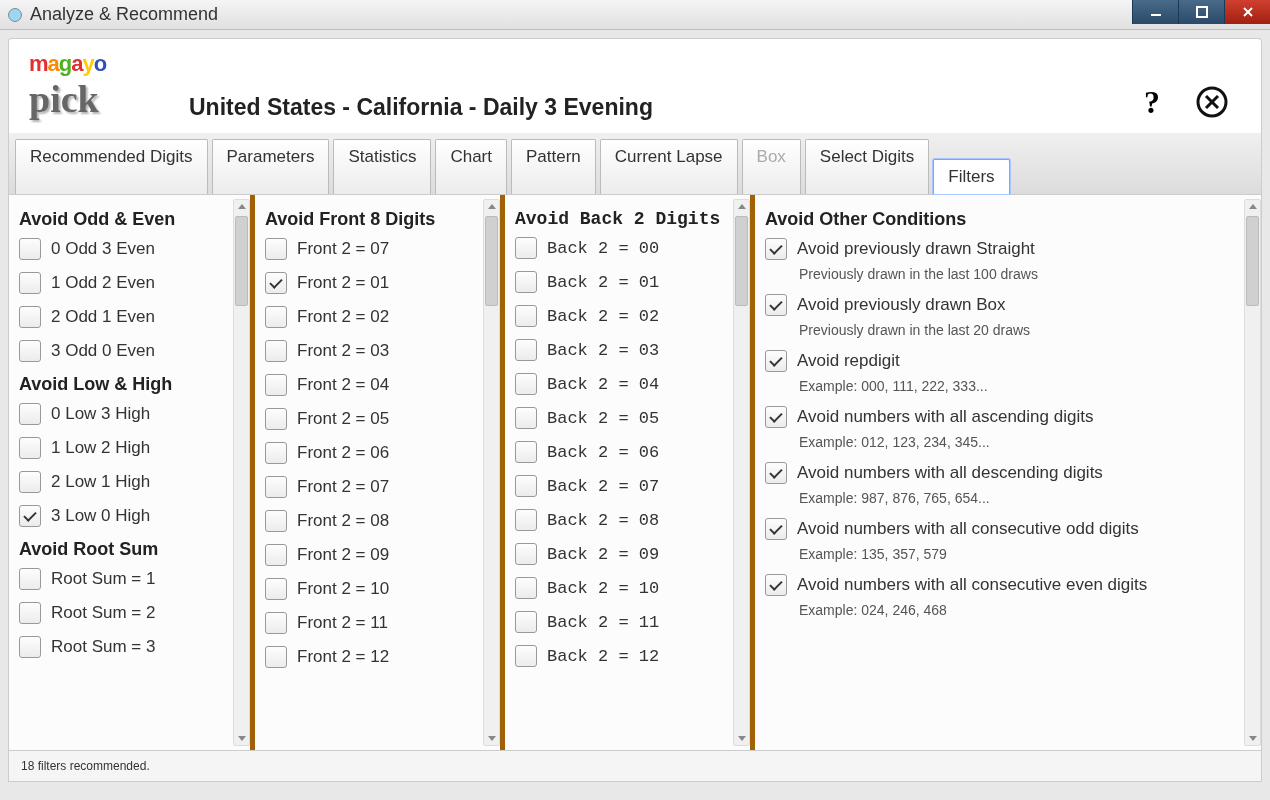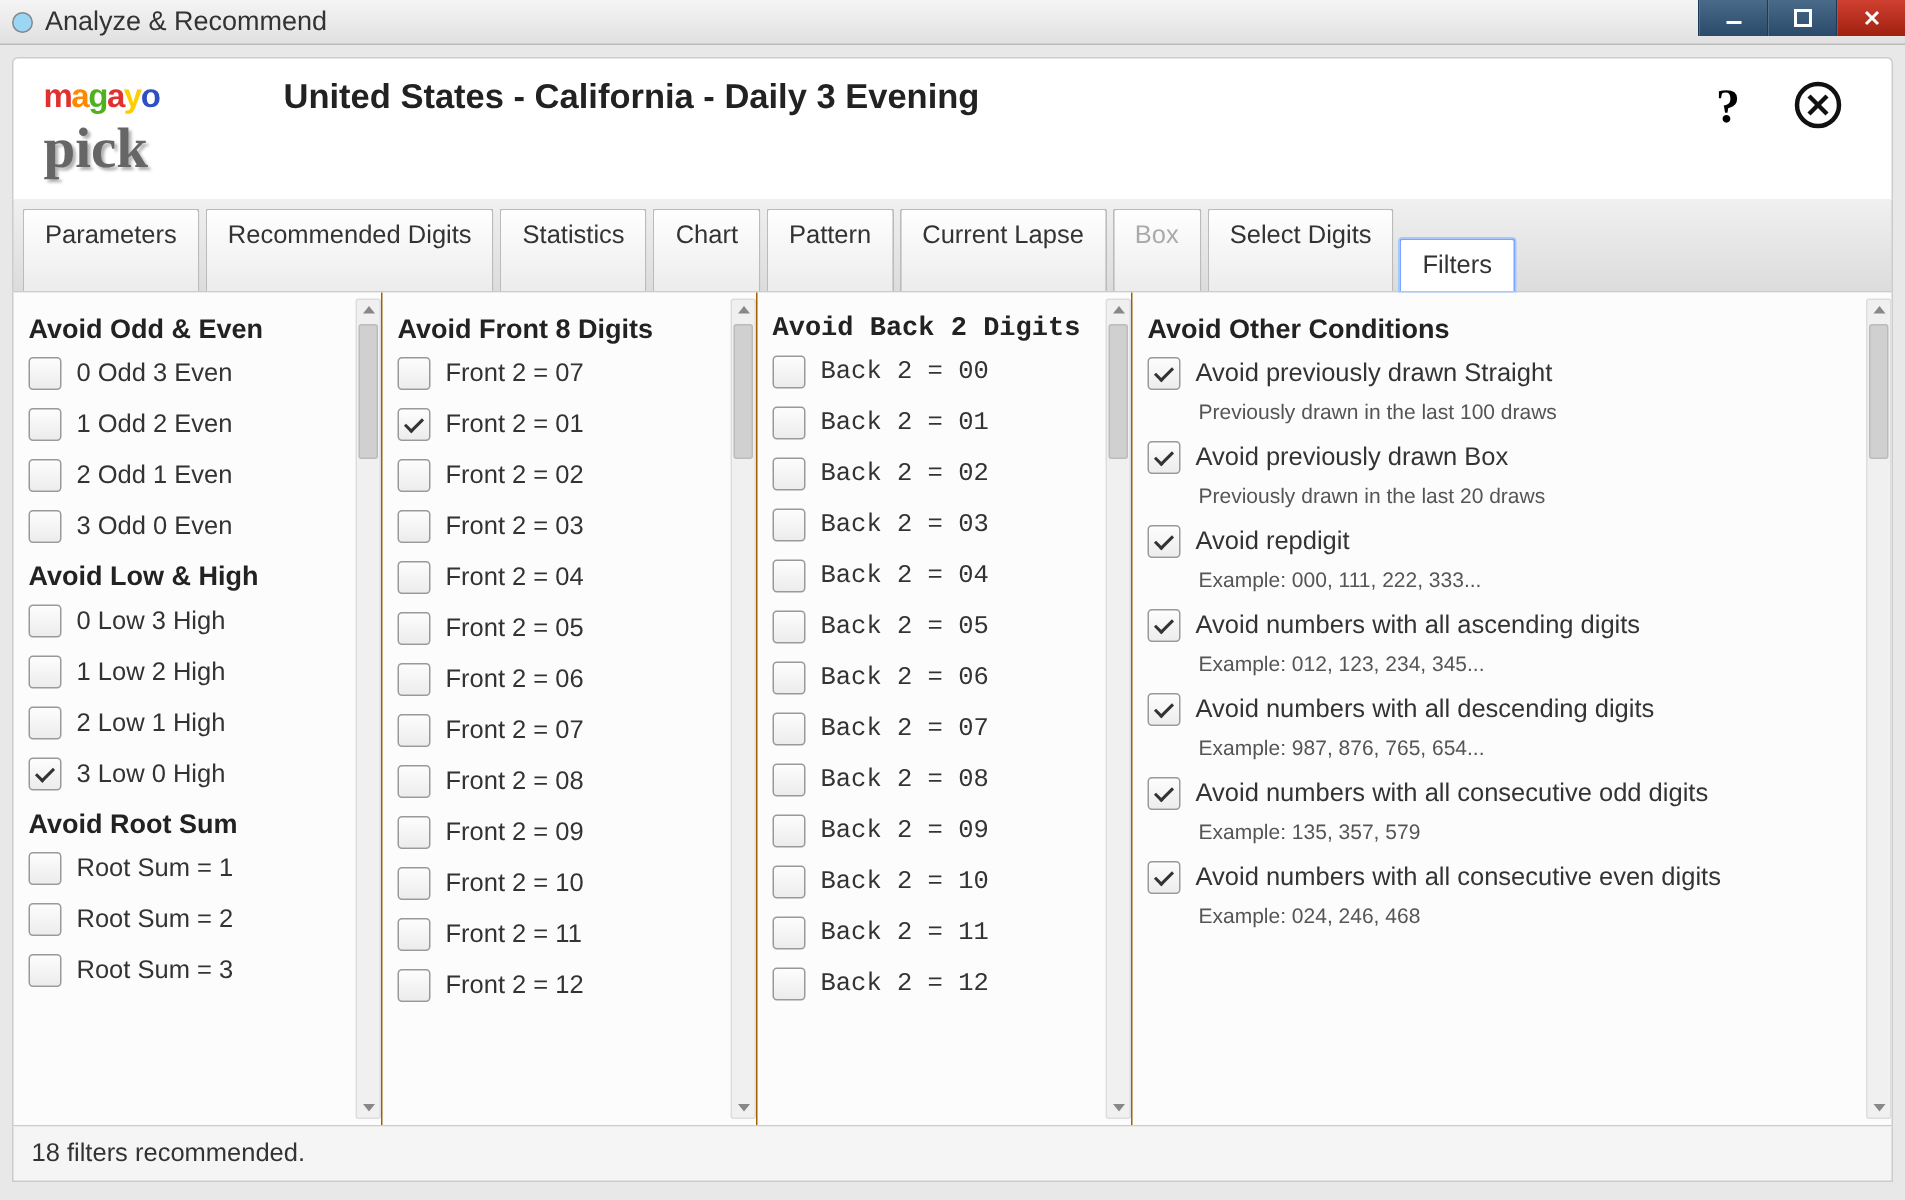--- a/index.html
+++ b/index.html
@@ -31,21 +31,21 @@
     width: 46px; height: 24px; display: flex; align-items: center; justify-content: center;
     background: linear-gradient(to bottom,#4a6a8a,#2a4a6a);
     border-left: 1px solid #1a3a5a;
     color: #fff; font-size: 14px;
   }
   .win-btn.close { background: linear-gradient(to bottom,#d04030,#a02010); }
   .win-btn svg { width: 14px; height: 14px; fill: #fff; stroke: #fff; stroke-width: 2; }
 
   .app-header {
     background: #fff; margin: 8px 8px 0 8px; padding: 12px 20px;
-    display: flex; align-items: flex-start; border: 1px solid #ccc; border-bottom: none;
+    display: flex; align-items: flex-end; border: 1px solid #ccc; border-bottom: none;
     border-radius: 4px 4px 0 0;
   }
   .app-logo { width: 130px; height: 70px; margin-right: 30px; position: relative; }
   .app-logo .magayo { font-size: 22px; font-weight: bold; letter-spacing: -1px; }
   .app-logo .pick { font-size: 38px; font-weight: bold; color:#666; text-shadow: 2px 2px 2px rgba(0,0,0,.3); font-family: Georgia,serif; }
   .m1{color:#e03030} .m2{color:#ff8800} .m3{color:#50b020} .m4{color:#e03030} .m5{color:#ffcc00} .m6{color:#3050c0}
   .app-title { font-size: 23px; font-weight: bold; color: #222; flex: 1; }
   .hdr-actions { display: flex; gap: 22px; margin-right: 10px; }
   .hdr-ic { width: 38px; height: 38px; display:flex; align-items:center; justify-content:center; cursor:pointer; }
 
@@ -67,21 +67,21 @@
     box-shadow: 0 0 0 1px #a8c7ff;
     position: relative; top: 0; margin-top: 20px;
   }
 
   .content {
     margin: 0 8px; background: #fcfcfc;
     border: 1px solid #ccc; border-top: none;
     height: 556px; display: flex;
   }
   .col {
-    border-right: 1px solid #a16207; position: relative;
+    border-right: 5px solid #a16207; position: relative;
     padding: 8px 4px 8px 10px; height: 100%;
   }
   .col1 { width: 246px; }
   .col2 { width: 250px; }
   .col3 { width: 250px; font-family: Liberation Mono, monospace; }
   .col4 { flex: 1; border-right: none; }
   .scrollbar {
     position: absolute; right: 0; top: 4px; width: 17px; height: calc(100% - 8px);
     background: #f0f0f0; border: 1px solid #ddd; border-radius: 2px;
     display: flex; flex-direction: column; justify-content: space-between; align-items:center;
@@ -109,21 +109,21 @@
     border-radius: 3px; display:flex; align-items:center; justify-content:center;
   }
   .ck.checked::after {
     content: ""; width: 10px; height: 5px; border-left: 2.5px solid #333;
     border-bottom: 2.5px solid #333; transform: rotate(-45deg) translate(1px,-1px);
   }
   .subtext { font-size: 14px; color: #555; margin: -6px 0 12px 34px; }
 
   .status {
     margin: 0 8px; background: #f5f5f5; border:1px solid #ccc; border-top:none;
-    padding: 8px 12px; font-size: 17px; color: #333;
+    padding: 8px 12px; font-size: 12px; color: #333;
   }
 </style>
 </head>
 <body>
 
 <div class="window">
 
   <div class="titlebar">
     <div class="app-icon"></div>
     <div class="title">Analyze &amp; Recommend</div>
@@ -163,22 +163,22 @@
         <svg width="34" height="34" viewBox="0 0 34 34">
             <circle cx="17" cy="17" r="14" fill="none" stroke="#111" stroke-width="3"></circle>
             <line x1="11" y1="11" x2="23" y2="23" stroke="#111" stroke-width="3"></line>
             <line x1="23" y1="11" x2="11" y2="23" stroke="#111" stroke-width="3"></line>
           </svg>
       </div>
     </div>
   </div>
 
   <div class="tab-strip" id="tabstrip">
+      <div class="tab">Recommended Digits</div>
       <div class="tab">Parameters</div>
-      <div class="tab">Recommended Digits</div>
       <div class="tab">Statistics</div>
       <div class="tab">Chart</div>
       <div class="tab">Pattern</div>
       <div class="tab">Current Lapse</div>
       <div class="tab disabled">Box</div>
       <div class="tab">Select Digits</div>
       <div class="tab active">Filters</div>
     </div>
 
   <div class="content">

